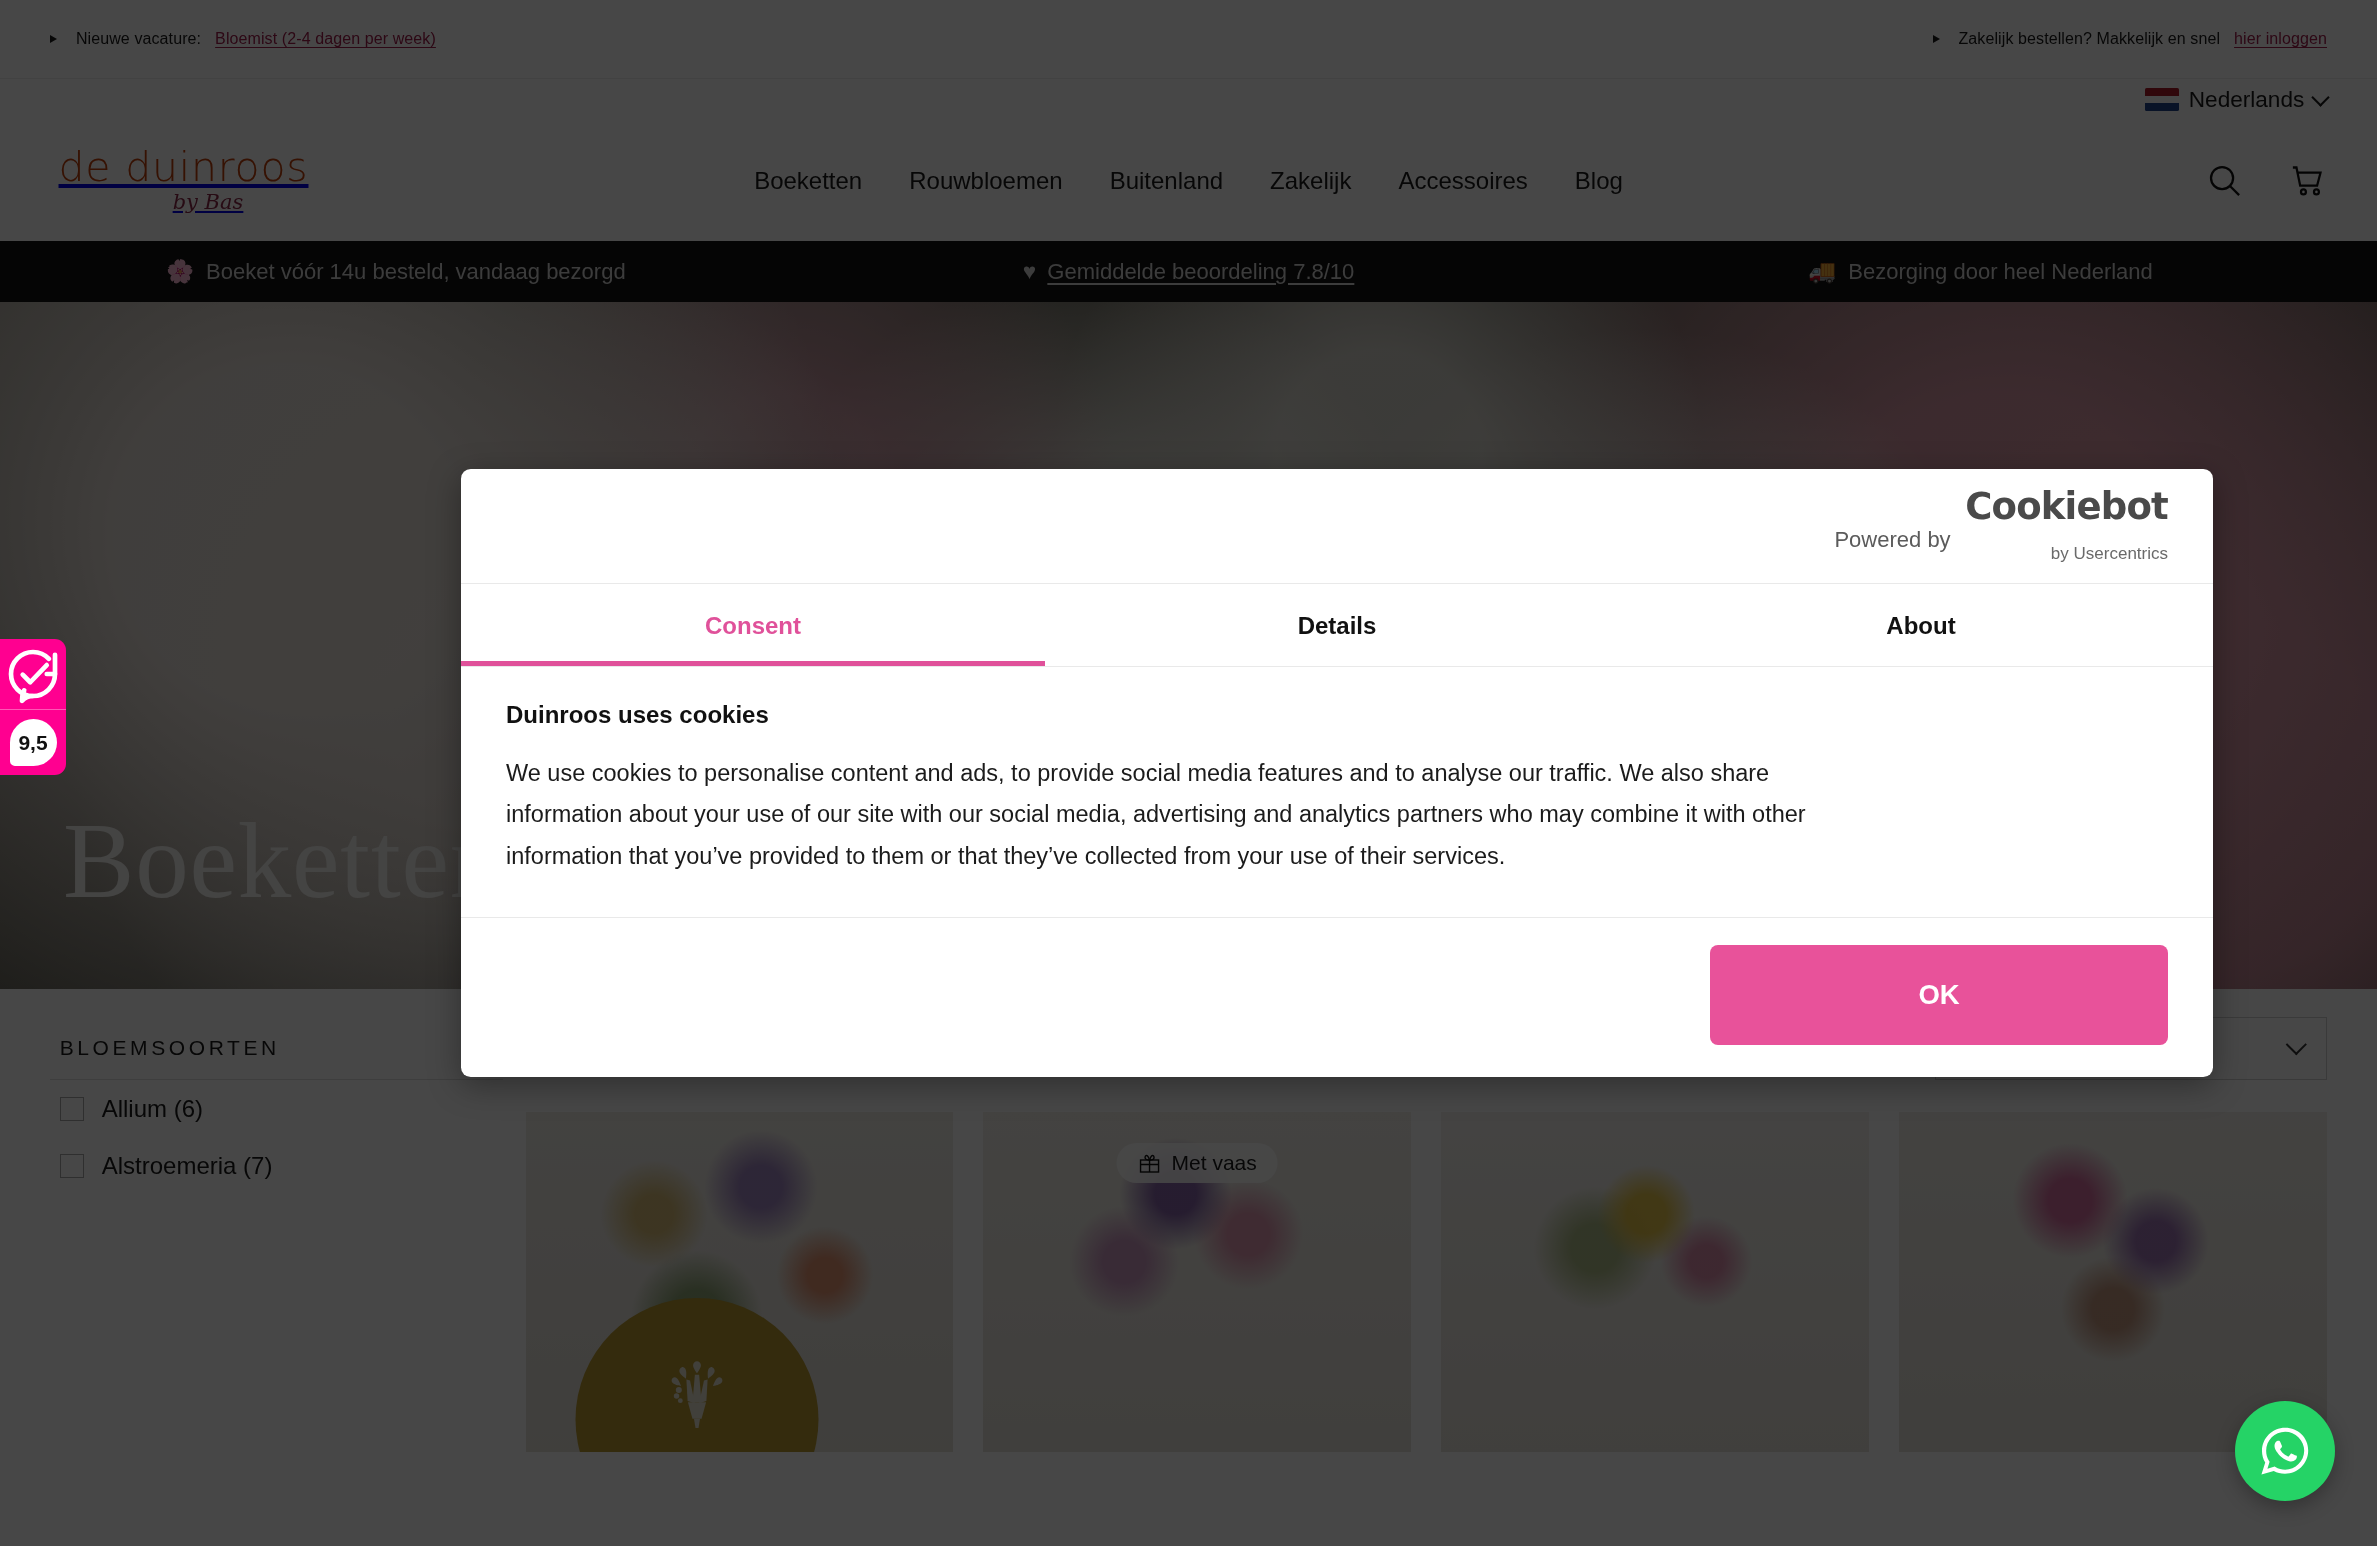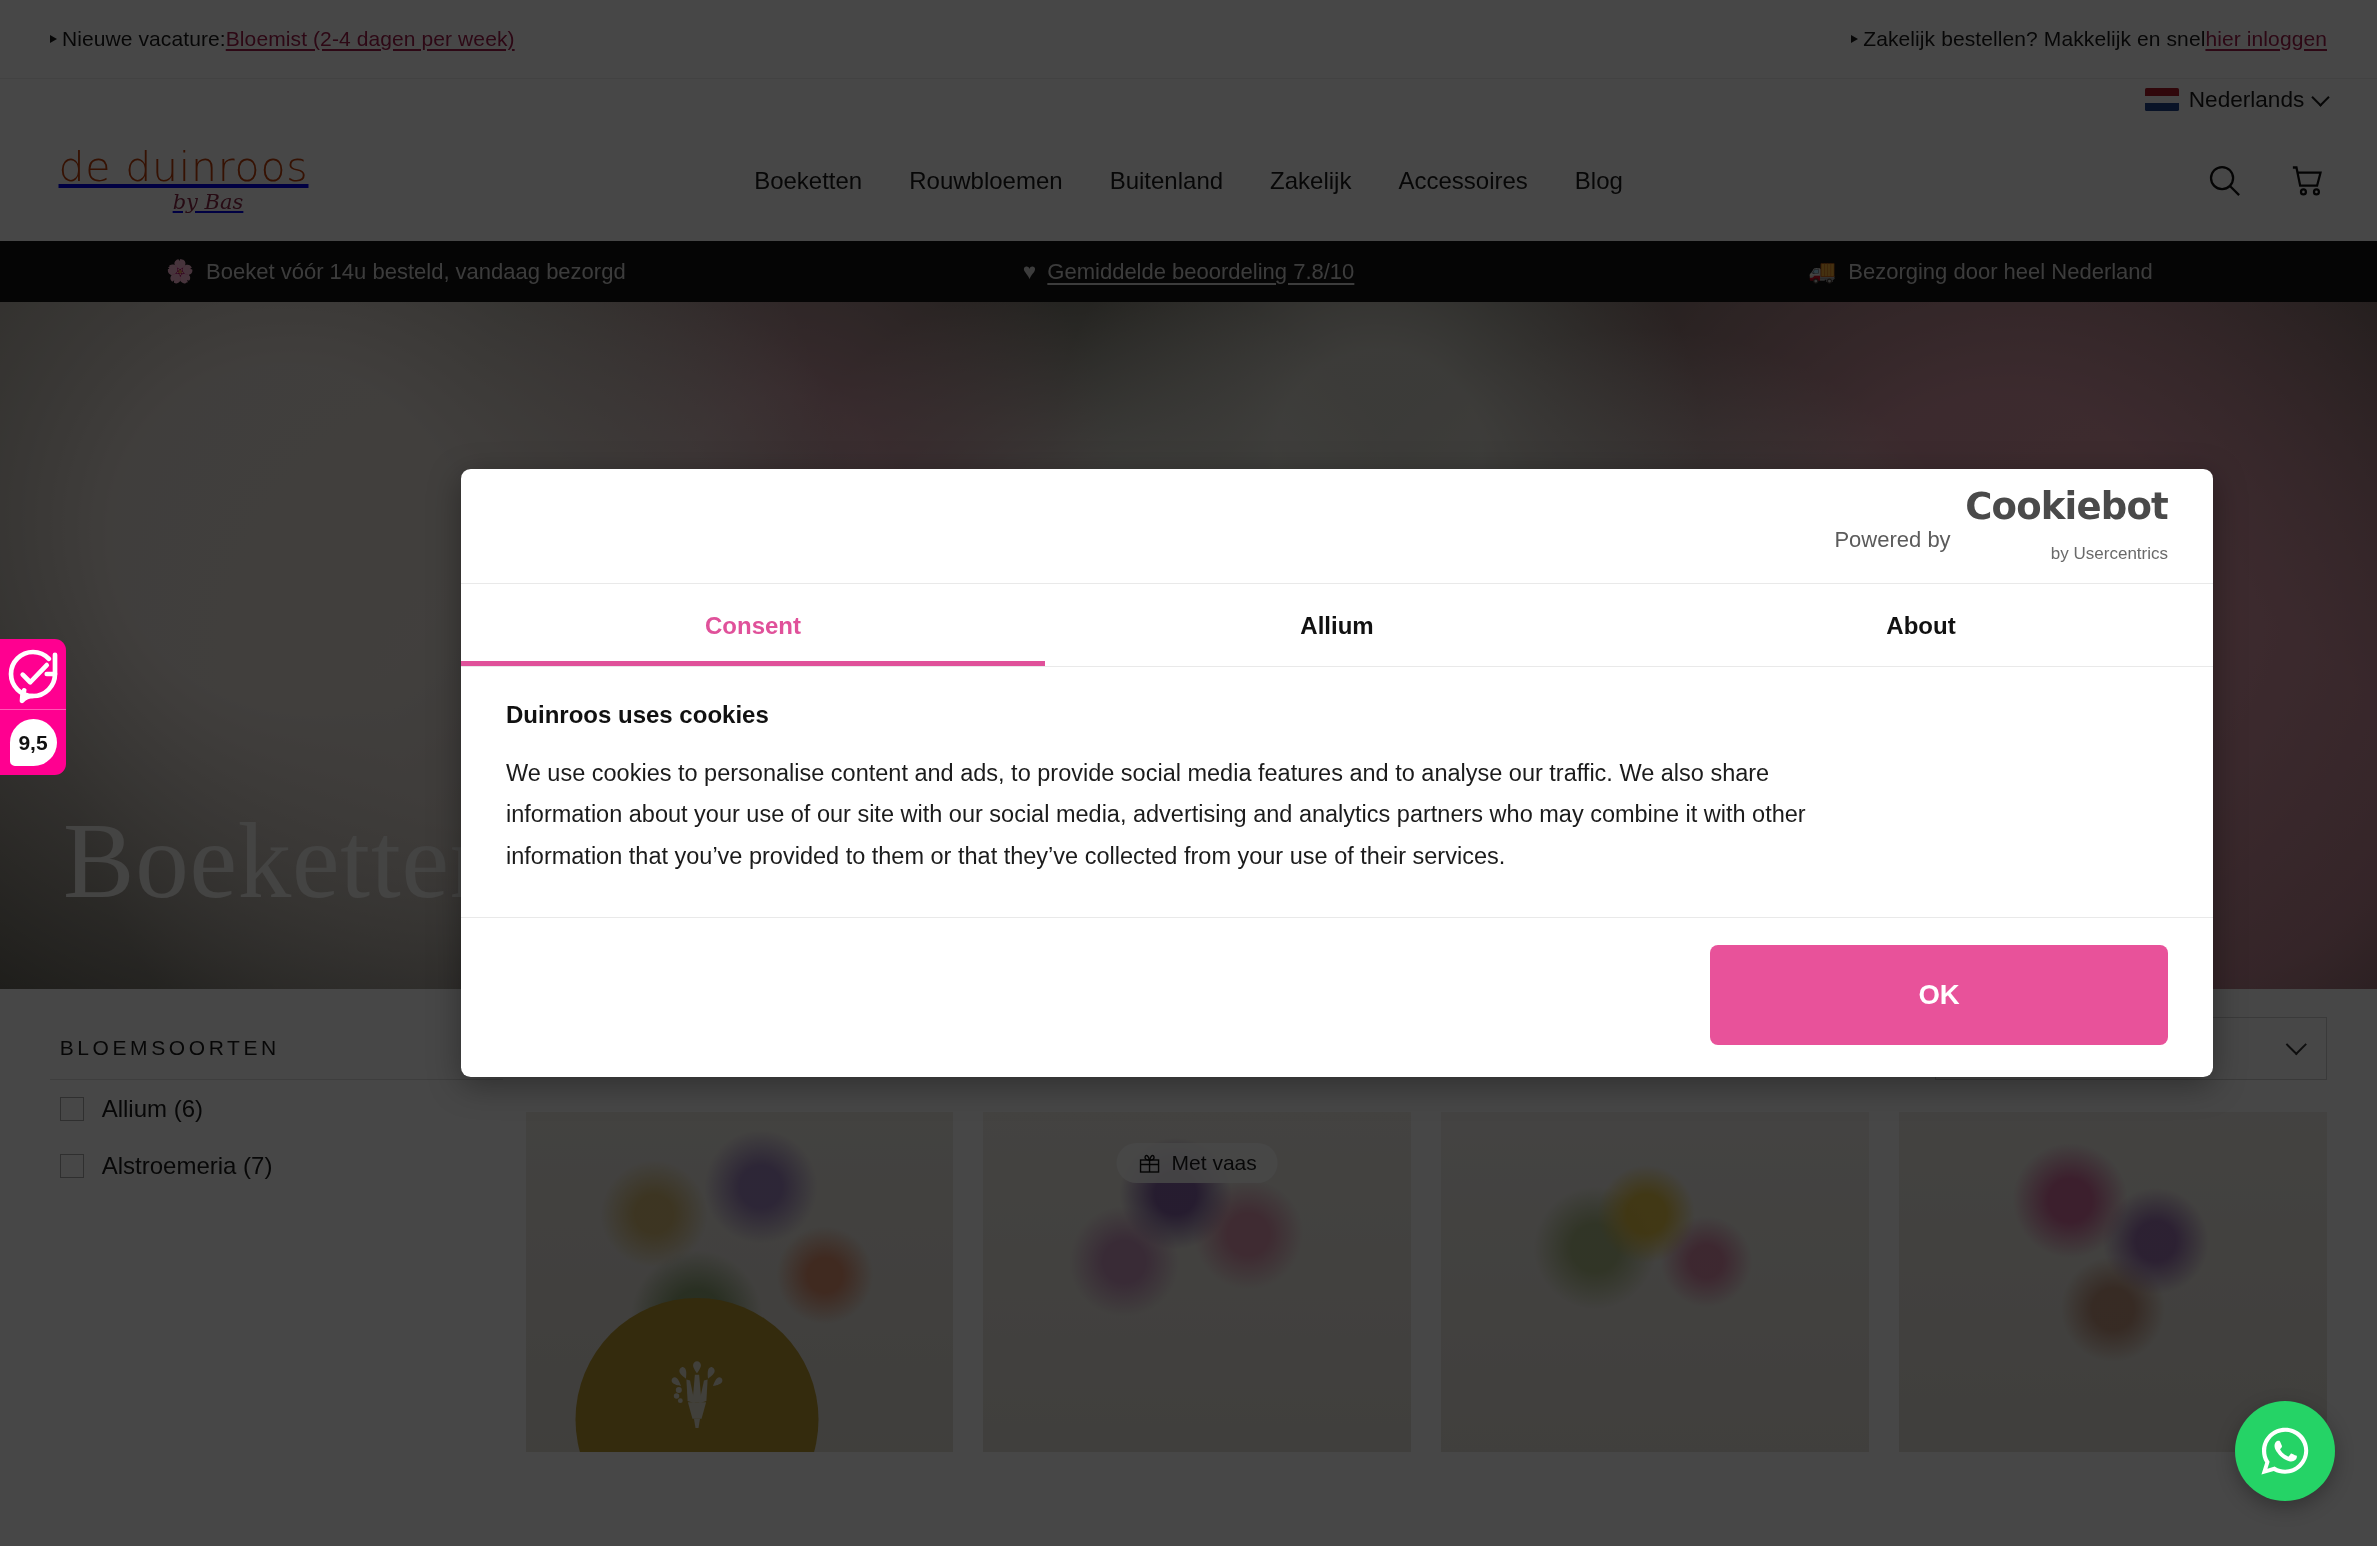--- a/index.html
+++ b/index.html
@@ -23,22 +23,22 @@
 
   
   .topbar {
     height: 78px;
     background: #fff;
     display: flex; align-items: center;
     padding: 0 50px;
     position: relative;
   }
   .topbar-left, .topbar-right {
-    font-size: 21px; color: #1b1b1b; letter-spacing: 0.1px;
-    display: flex; align-items: center; gap: 0;
+    font-size: 16px; color: #1b1b1b; letter-spacing: 0.1px;
+    display: flex; align-items: center; gap: 14px;
     white-space: nowrap;
   }
   .topbar-right { margin-left: auto; }
   .tri {
     display:inline-block;
     width:0;height:0;
     border-left: 7.3px solid #1b1b1b;
     border-top: 4.9px solid transparent;
     border-bottom: 4.9px solid transparent;
     margin-right: 4.9px;
@@ -541,21 +541,21 @@
       <span class="pw">Powered by</span>
       <span class="cb-logo">
         <span class="cb-name">Cookiebot</span>
         <span class="cb-sub">by Usercentrics</span>
       </span>
     </div>
   </div>
 
   <div class="cm-tabs">
     <div class="cm-tab active">Consent</div>
-    <div class="cm-tab">Allium</div>
+    <div class="cm-tab">Details</div>
     <div class="cm-tab">About</div>
   </div>
 
   <div class="cm-body">
     <div class="cm-h">Duinroos uses cookies</div>
     <p class="cm-p">We use cookies to personalise content and ads, to provide social media features and to analyse our traffic. We also share information about your use of our site with our social media, advertising and analytics partners who may combine it with other information that you’ve provided to them or that they’ve collected from your use of their services.</p>
   </div>
 
   <div class="cm-foot">
     <button class="cm-ok">OK</button>

